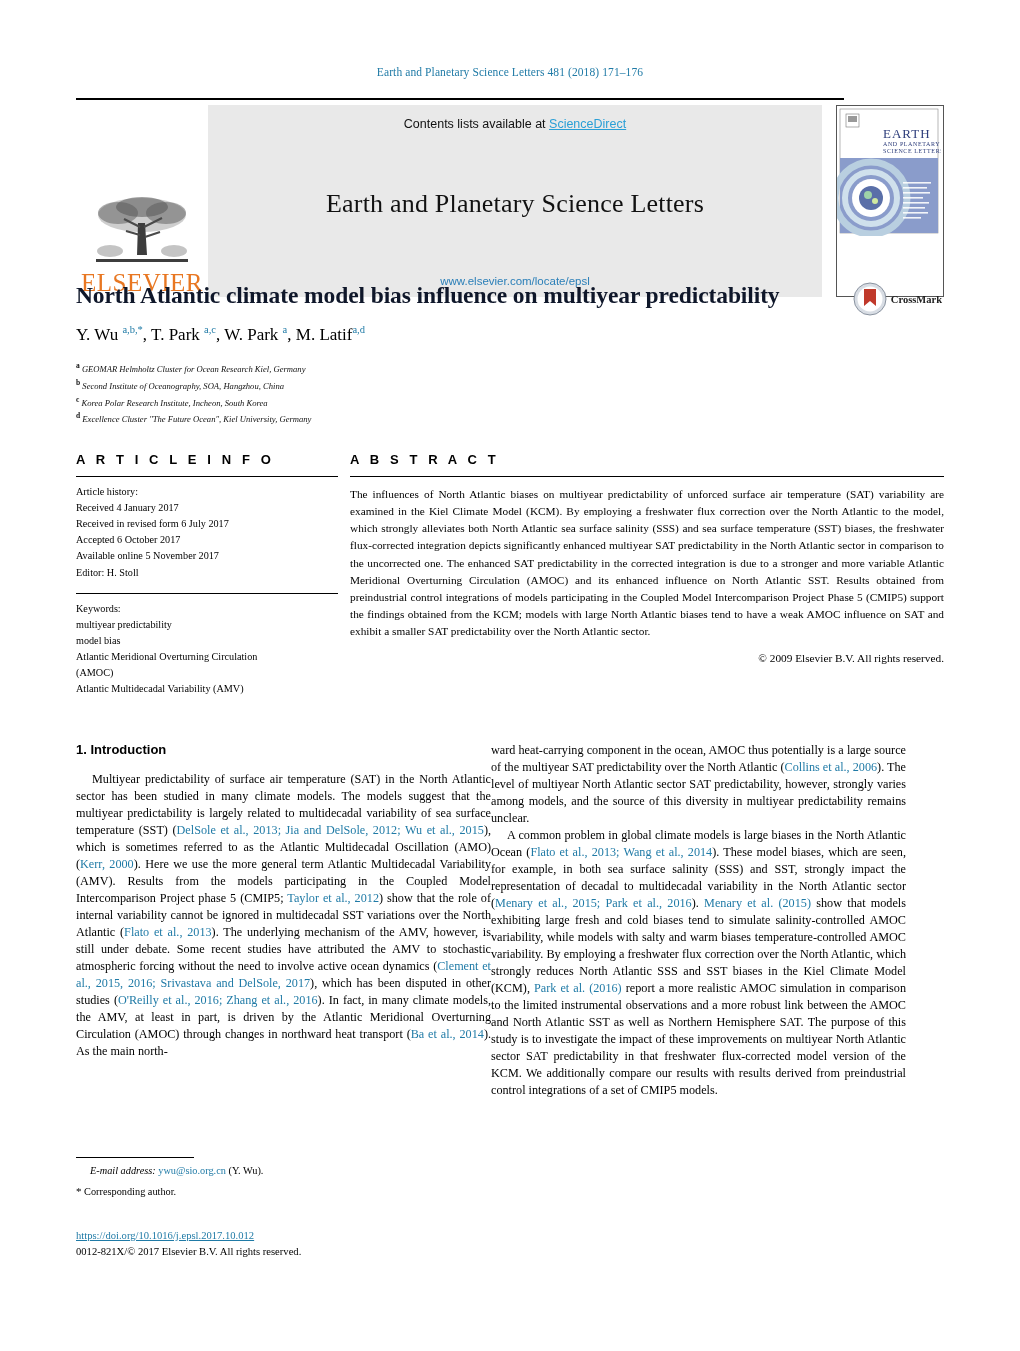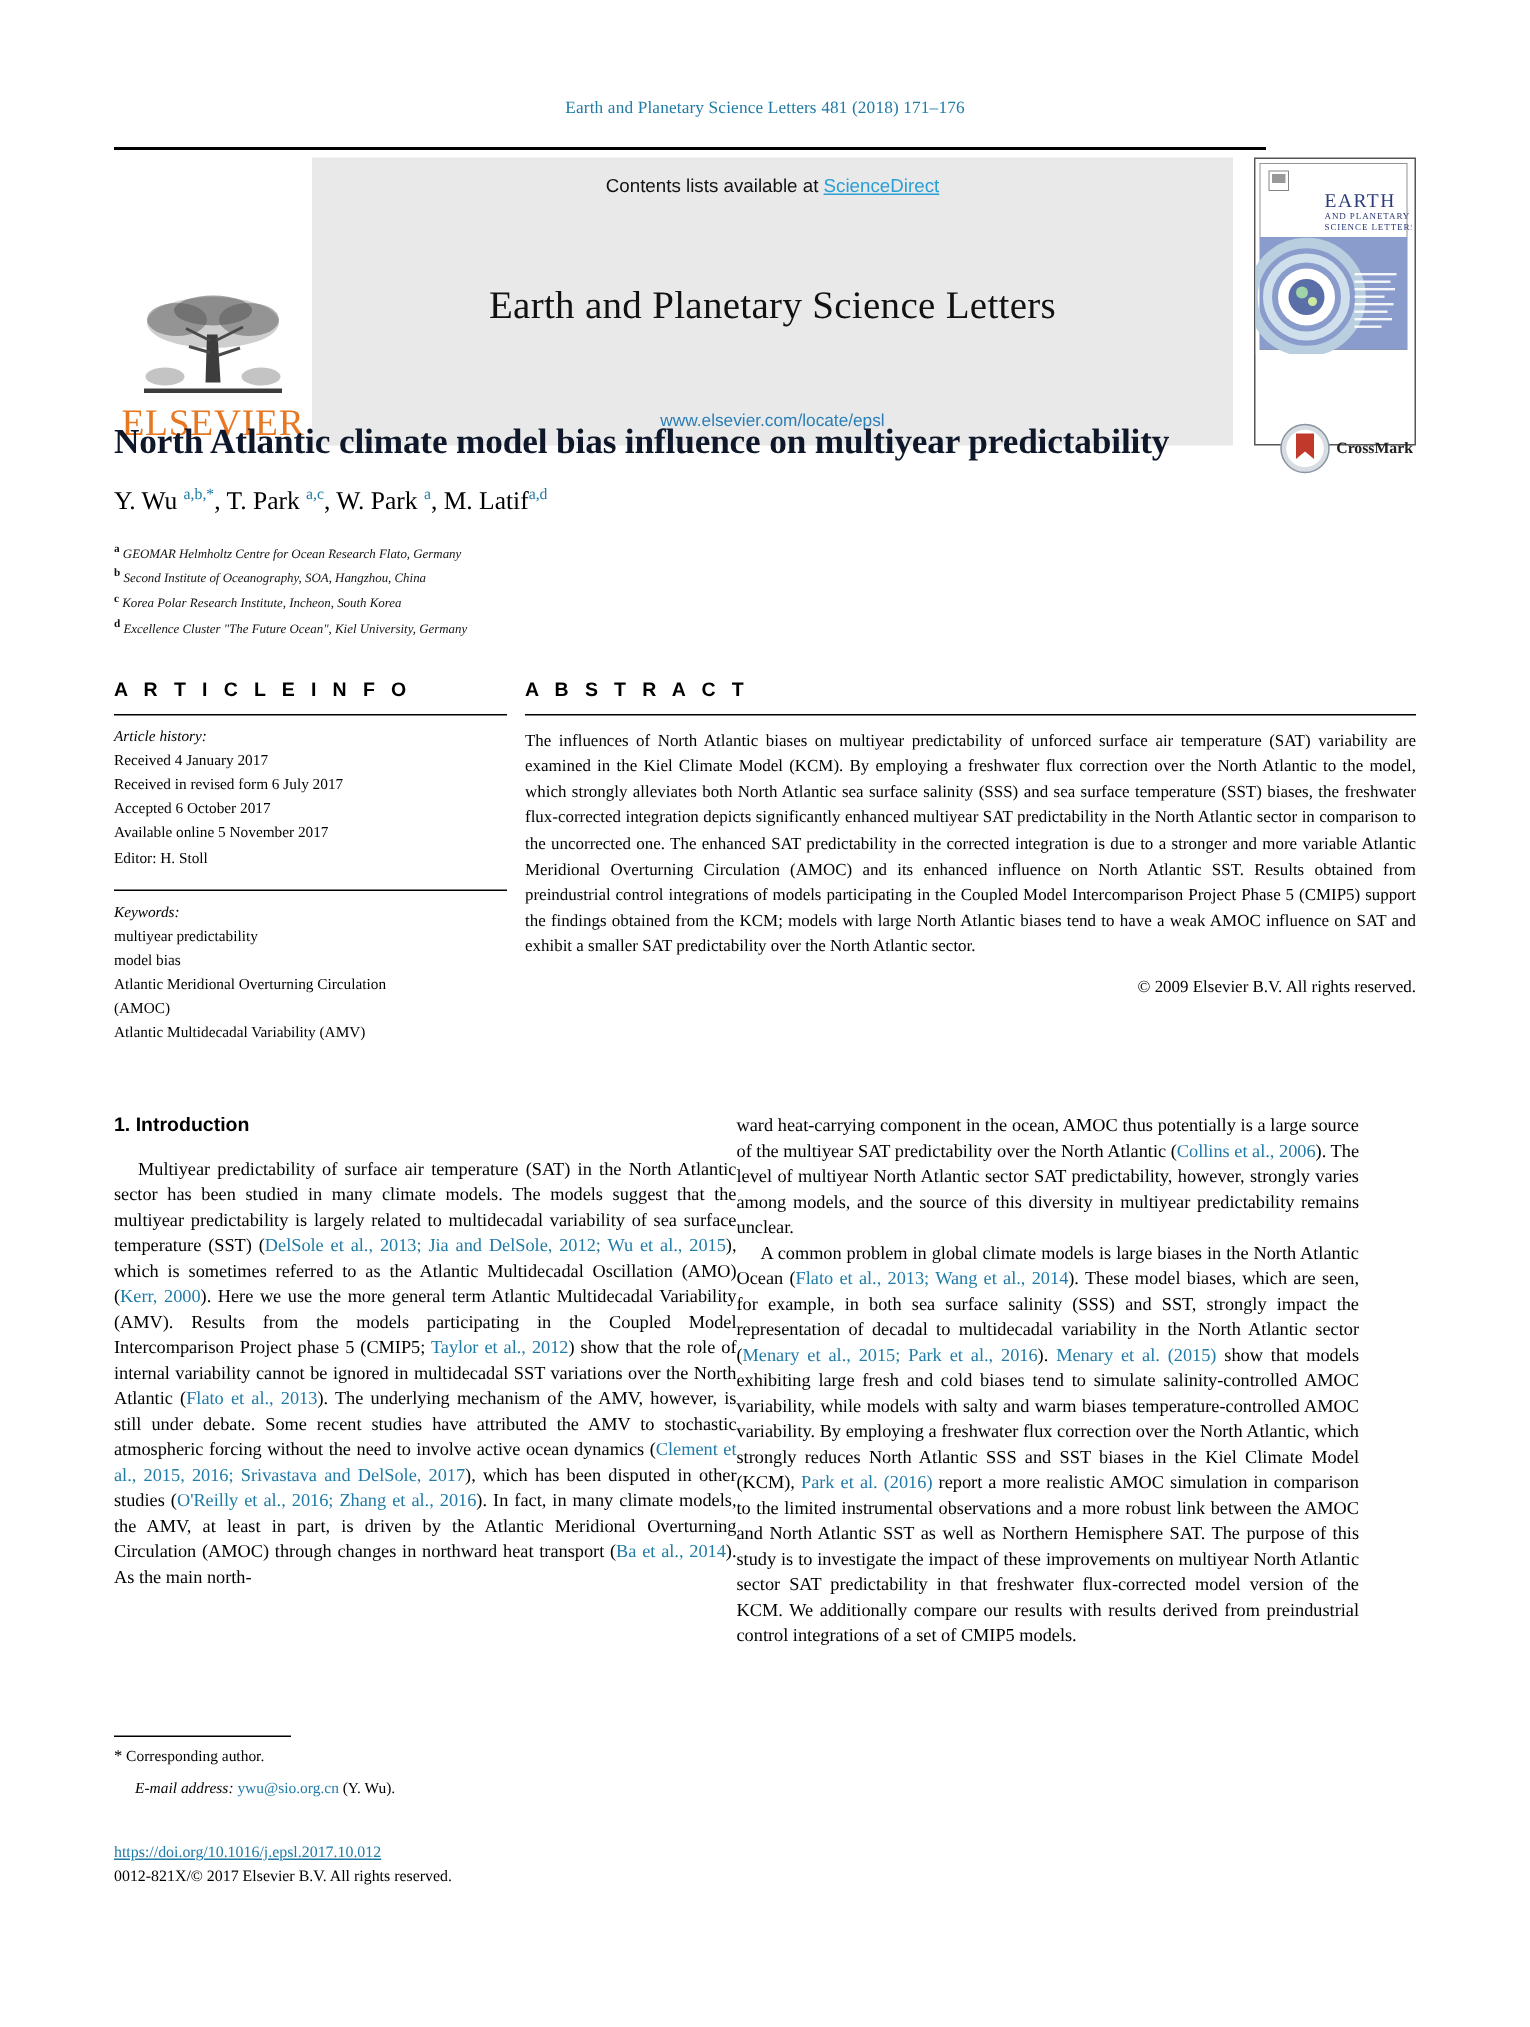--- a/index.html
+++ b/index.html
@@ -155,21 +155,21 @@
   .col-abs  { flex: 1 1 auto; margin-left: 12px; }
   .sec-head {
     font-family: Liberation Sans, sans-serif;
     font-weight: bold;
     font-size: 13px;
     letter-spacing: 3.6px;
     color: #000;
   }
   .thin-rule { border-top: 1.6px solid #000; margin-top: 9px; }
   .info-body { font-size: 10.2px; line-height: 1.58; margin-top: 7px; }
-  .info-body .lbl { font-style: italic; }
+  .info-body .lbl { }
   .kw-rule { border-top: 1.2px solid #000; margin-top: 12px; }
   .abs-text {
     font-size: 11.3px;
     line-height: 1.52;
     text-align: justify;
     margin-top: 9px;
     color: #000;
   }
   .abs-copy {
     text-align: right;
@@ -311,21 +311,21 @@
         <circle cx="17" cy="17" r="12.5" fill="#ffffff"></circle>
         <path d="M11 7 h12 v17 l-6 -5 l-6 5 Z" fill="#c0392b"></path>
         <path d="M12.5 28 l4.5 -4 l4.5 4 Z" fill="#ffffff" opacity="0.0"></path>
       </svg>
       <span class="crossmark-label">CrossMark</span>
     </div>
 
     <div class="authors">Y. Wu <sup>a,b,*</sup>, T. Park <sup>a,c</sup>, W. Park <sup>a</sup>, M. Latif<sup>a,d</sup></div>
 
     <div class="affils">
-      <div><sup>a</sup> <span>GEOMAR Helmholtz Centre for Ocean Research Flato, Germany</span></div>
+      <div><sup>a</sup> <span>GEOMAR Helmholtz Cluster for Ocean Research Kiel, Germany</span></div>
       <div><sup>b</sup> <span>Second Institute of Oceanography, SOA, Hangzhou, China</span></div>
       <div><sup>c</sup> <span>Korea Polar Research Institute, Incheon, South Korea</span></div>
       <div><sup>d</sup> <span>Excellence Cluster "The Future Ocean", Kiel University, Germany</span></div>
     </div>
   </div>
 
   <div class="info-abs">
 
     <div class="col-info">
       <div class="sec-head">A R T I C L E   I N F O</div>
@@ -363,29 +363,29 @@
       <p class="ptext indent1">Multiyear predictability of surface air temperature (SAT) in the North Atlantic sector has been studied in many climate models. The models suggest that the multiyear predictability is largely related to multidecadal variability of sea surface temperature (SST) (<span class="ref">DelSole et al., 2013; Jia and DelSole, 2012; Wu et al., 2015</span>), which is sometimes referred to as the Atlantic Multidecadal Oscillation (AMO) (<span class="ref">Kerr, 2000</span>). Here we use the more general term Atlantic Multidecadal Variability (AMV). Results from the models participating in the Coupled Model Intercomparison Project phase 5 (CMIP5; <span class="ref">Taylor et al., 2012</span>) show that the role of internal variability cannot be ignored in multidecadal SST variations over the North Atlantic (<span class="ref">Flato et al., 2013</span>). The underlying mechanism of the AMV, however, is still under debate. Some recent studies have attributed the AMV to stochastic atmospheric forcing without the need to involve active ocean dynamics (<span class="ref">Clement et al., 2015, 2016; Srivastava and DelSole, 2017</span>), which has been disputed in other studies (<span class="ref">O'Reilly et al., 2016; Zhang et al., 2016</span>). In fact, in many climate models, the AMV, at least in part, is driven by the Atlantic Meridional Overturning Circulation (AMOC) through changes in northward heat transport (<span class="ref">Ba et al., 2014</span>). As the main north-</p>
     </div>
     <div class="bcol">
       <p class="ptext">ward heat-carrying component in the ocean, AMOC thus potentially is a large source of the multiyear SAT predictability over the North Atlantic (<span class="ref">Collins et al., 2006</span>). The level of multiyear North Atlantic sector SAT predictability, however, strongly varies among models, and the source of this diversity in multiyear predictability remains unclear.</p>
       <p class="ptext indent1">A common problem in global climate models is large biases in the North Atlantic Ocean (<span class="ref">Flato et al., 2013; Wang et al., 2014</span>). These model biases, which are seen, for example, in both sea surface salinity (SSS) and SST, strongly impact the representation of decadal to multidecadal variability in the North Atlantic sector (<span class="ref">Menary et al., 2015; Park et al., 2016</span>). <span class="ref">Menary et al. (2015)</span> show that models exhibiting large fresh and cold biases tend to simulate salinity-controlled AMOC variability, while models with salty and warm biases temperature-controlled AMOC variability. By employing a freshwater flux correction over the North Atlantic, which strongly reduces North Atlantic SSS and SST biases in the Kiel Climate Model (KCM), <span class="ref">Park et al. (2016)</span> report a more realistic AMOC simulation in comparison to the limited instrumental observations and a more robust link between the AMOC and North Atlantic SST as well as Northern Hemisphere SAT. The purpose of this study is to investigate the impact of these improvements on multiyear North Atlantic sector SAT predictability in that freshwater flux-corrected model version of the KCM. We additionally compare our results with results derived from preindustrial control integrations of a set of CMIP5 models.</p>
     </div>
   </div>
 
   <div class="footnote">
     <div class="fn-rule"></div>
-    <div class="fn-line">
-      <span class="star">*</span>
-      <span>Corresponding author.</span>
-    </div>
     <div class="fn-line" style="padding-left:14px;text-indent:0;">
       <span class="fn-mail">E-mail address:</span>
       <a class="ref" href="#">ywu@sio.org.cn</a>
       <span>(Y. Wu).</span>
     </div>
+    <div class="fn-line">
+      <span class="star">*</span>
+      <span>Corresponding author.</span>
+    </div>
   </div>
 
   <div class="doi-block">
     <div><a class="doi-link" href="#">https://doi.org/10.1016/j.epsl.2017.10.012</a></div>
     <div>0012-821X/© 2017 Elsevier B.V. All rights reserved.</div>
   </div>
 
 </div>
 
 </body></html>

